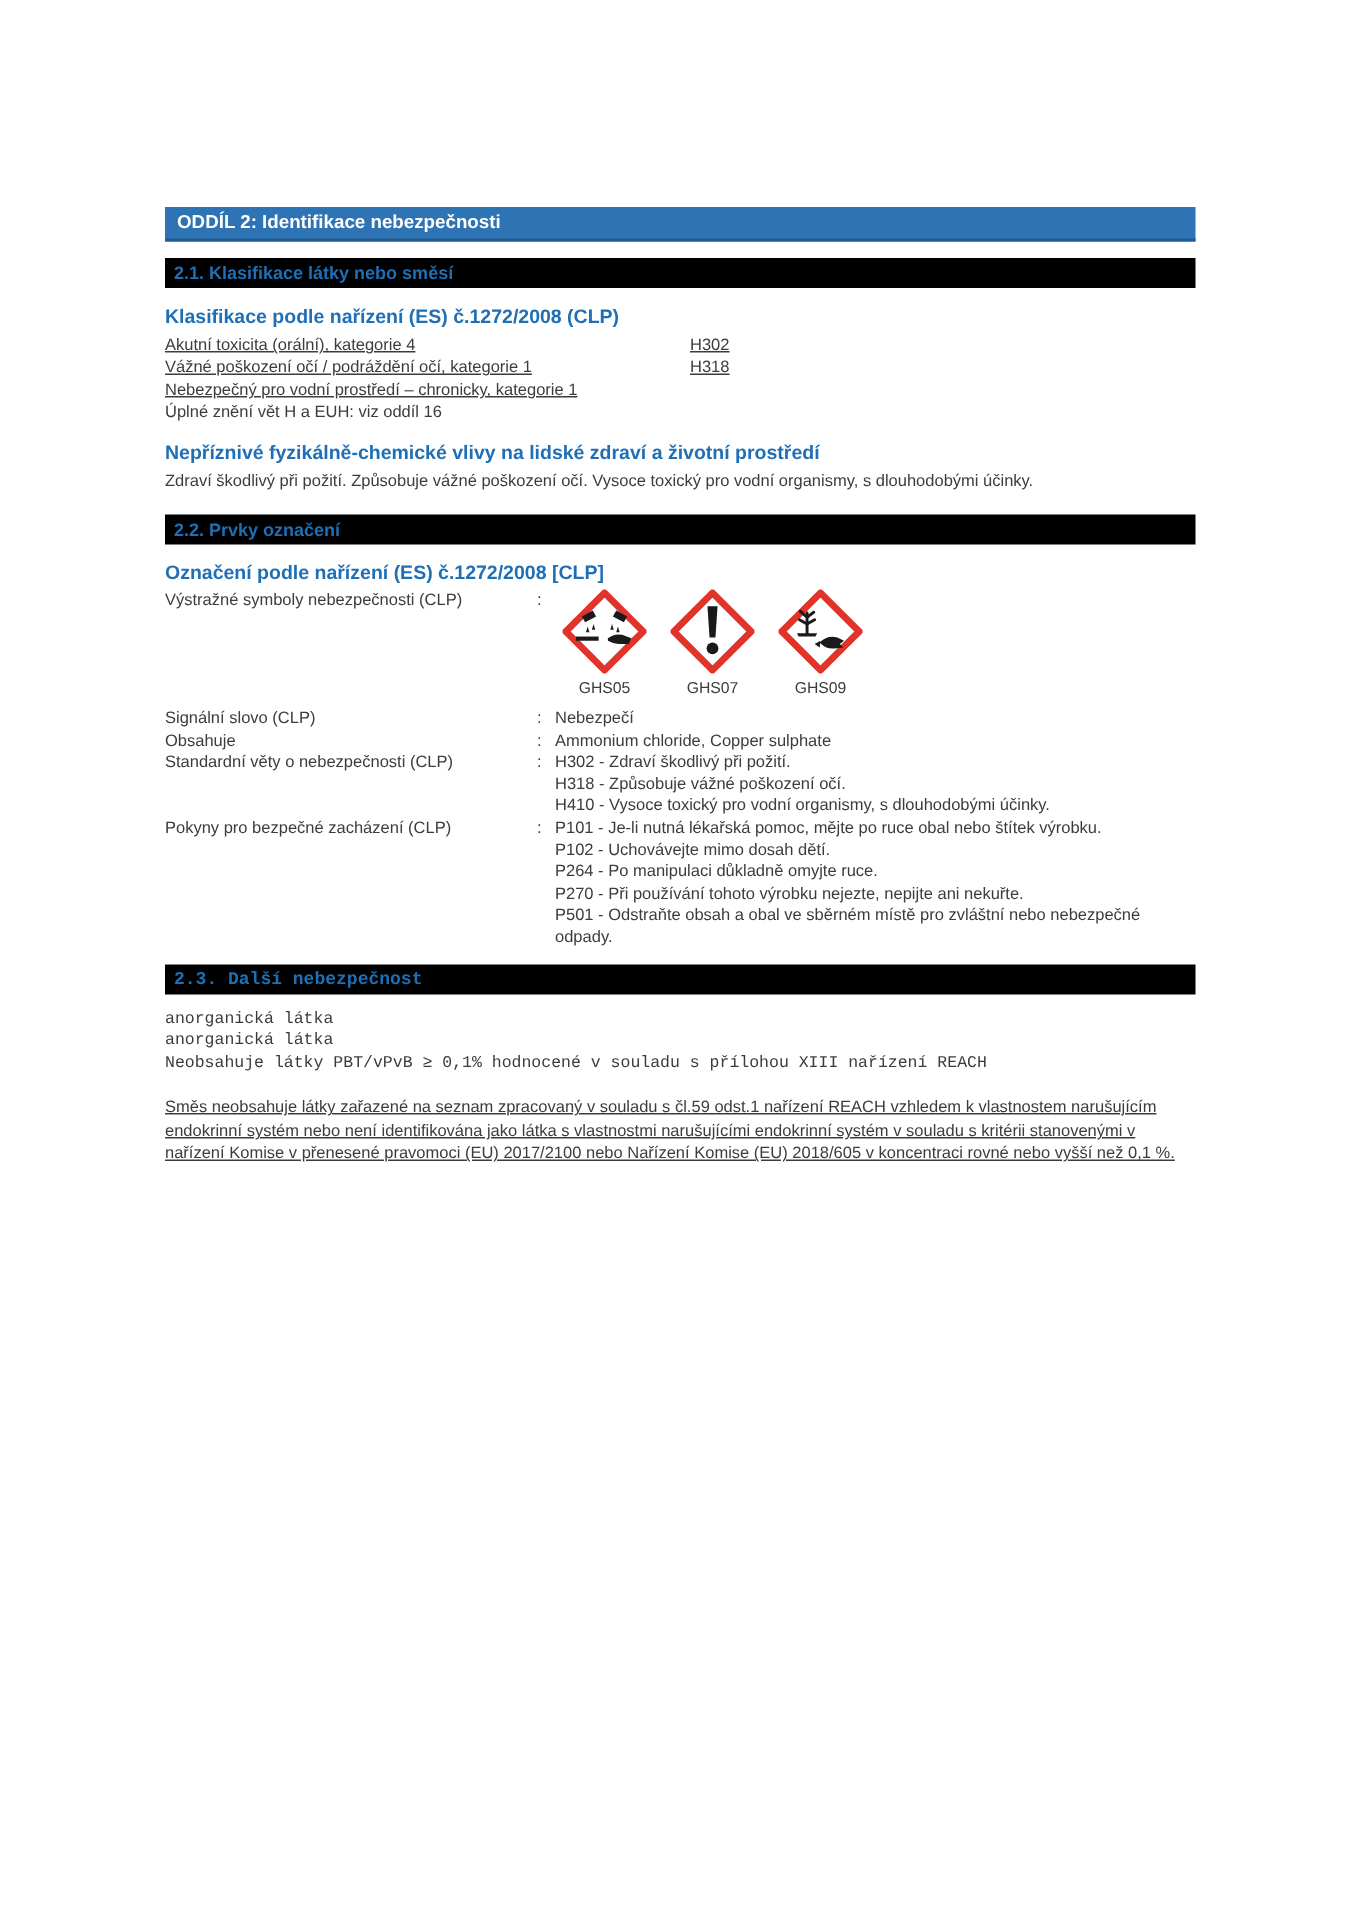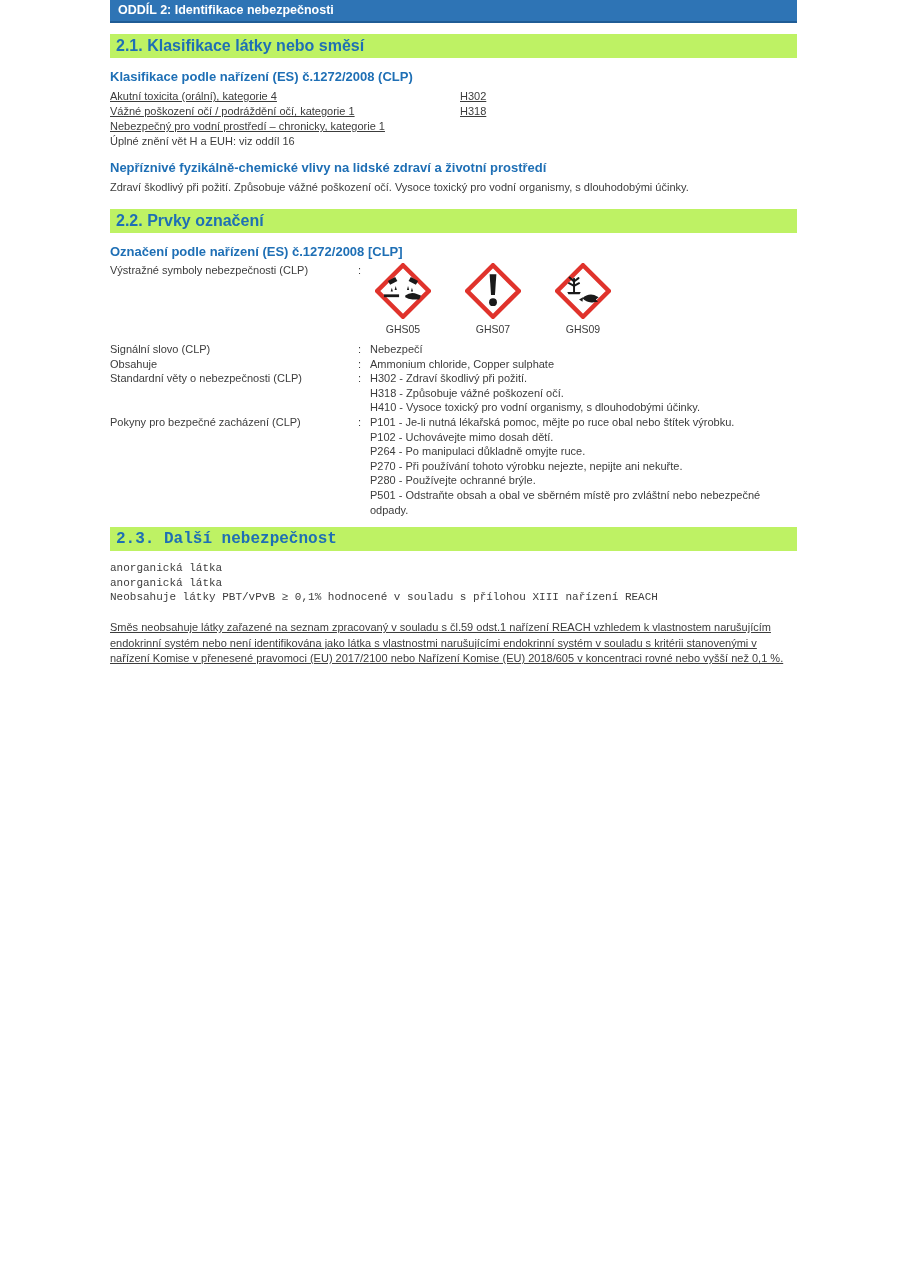--- a/index.html
+++ b/index.html
@@ -1,48 +1,48 @@
 <!DOCTYPE html>
 <html><head>
 <meta charset="utf-8">
 <style>
   html, body { margin:0; padding:0; }
   body {
     width:905px; height:1280px; background:#ffffff; overflow:hidden;
     font-family:"Liberation Sans","DejaVu Sans",sans-serif;
     color:#3c3c3c; font-size:11px;
   }
-  .doc { margin-left:110px; width:687px; }
+  .doc { margin-left:110px; padding-top:110px; width:687px;margin-top:28px; }
 
   .bar-main {
     background:#2e74b5; color:#ffffff; font-weight:bold; font-size:12.5px;
     padding:3px 8px 4px 8px; border-bottom:2px solid #1f5c96;
     box-sizing:border-box;
   }
   .bar-sub {
-    background:#bef264; color:#1e6fb5; font-weight:bold; font-size:16px;
+    background:#000000; color:#1e6fb5; font-weight:bold; font-size:12px;
     padding:3px 6px; margin-top:11px; box-sizing:border-box;
   }
   .blue-title { color:#1e6fb5; font-weight:bold; font-size:13px; margin-top:11px; }
 
   .cls-table { margin-top:5px; }
   .cls-row { display:grid; grid-template-columns:350px 1fr; line-height:15px;text-decoration:underline; }
   .note-line { line-height:15px; }
 
   .body-text { margin-top:5px; line-height:14.5px; }
 
   .kv { display:grid; grid-template-columns:248px 12px 1fr; line-height:14.6px; align-items:start; }
   .kv .lbl { white-space:nowrap; }
   .kv .sep { text-align:left; }
   .mt4 { margin-top:4px; }
   .mt6 { margin-top:6px; }
   .mt10 { margin-top:10px;font-family:Liberation Mono, monospace; }
   .mt14 { margin-top:14px; }
 
-  .pict-strip { display:flex; gap:32px; padding-left:4px; }
+  .pict-strip { display:flex; gap:14px; padding-left:4px; }
   .pict-item { display:flex; flex-direction:column; align-items:center; width:58px; }
   .pict-item svg { width:56px; height:56px; display:block; }
   .pict-code { font-size:10.5px; margin-top:3px; color:#3c3c3c; }
 
   .lines div { line-height:14.6px; }
   .s23-lines div { line-height:14.6px; }
   .s23-par { margin-top:15px; line-height:15.5px;text-decoration:underline; }
 </style>
 </head>
 <body>
@@ -149,21 +149,20 @@
   </div>
 
   <div class="kv">
     <span class="lbl">Pokyny pro bezpečné zacházení (CLP)</span>
     <span class="sep">:</span>
     <div class="lines">
       <div>P101 - Je-li nutná lékařská pomoc, mějte po ruce obal nebo štítek výrobku.</div>
       <div>P102 - Uchovávejte mimo dosah dětí.</div>
       <div>P264 - Po manipulaci důkladně omyjte ruce.</div>
       <div>P270 - Při používání tohoto výrobku nejezte, nepijte ani nekuřte.</div>
-      <div>P280 - Používejte ochranné brýle.</div>
       <div>P501 - Odstraňte obsah a obal ve sběrném místě pro zvláštní nebo nebezpečné odpady.</div>
     </div>
   </div>
 
   <div class="bar-sub mt10">2.3. Další nebezpečnost</div>
   <div class="s23-lines mt10">
     <div>anorganická látka</div>
     <div>anorganická látka</div>
     <div>Neobsahuje látky PBT/vPvB ≥ 0,1% hodnocené v souladu s přílohou XIII nařízení REACH</div>
   </div>

